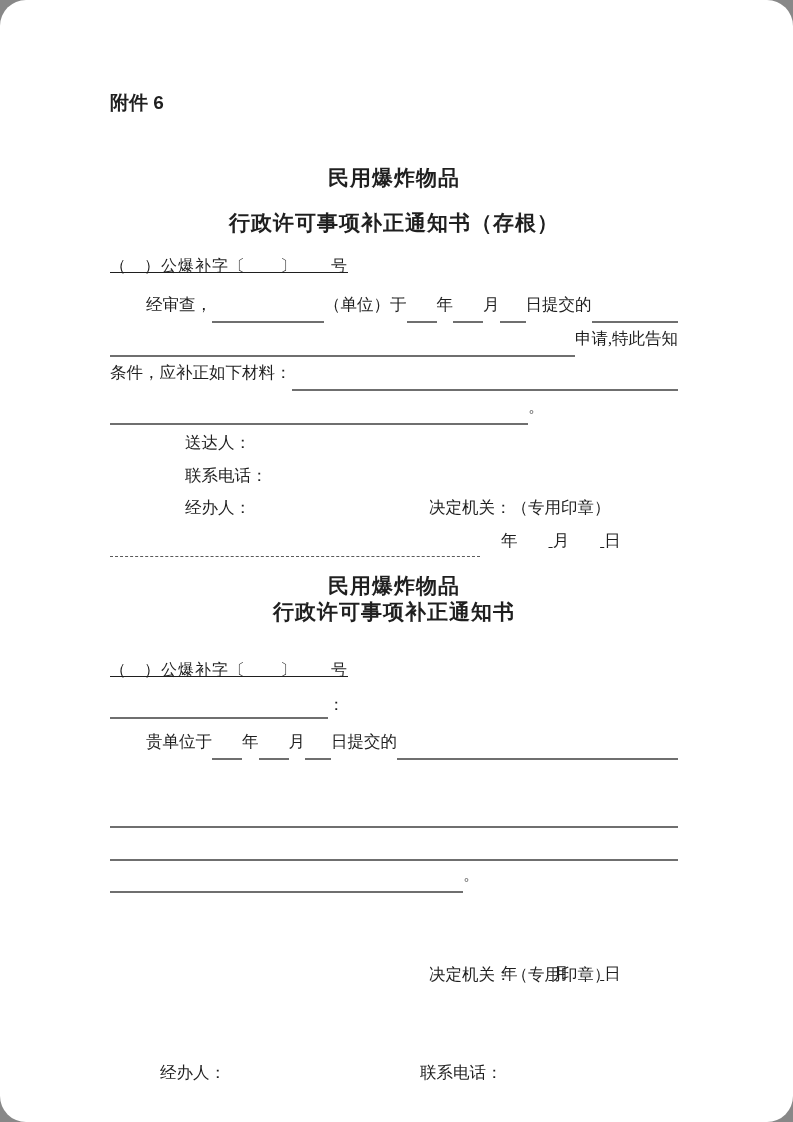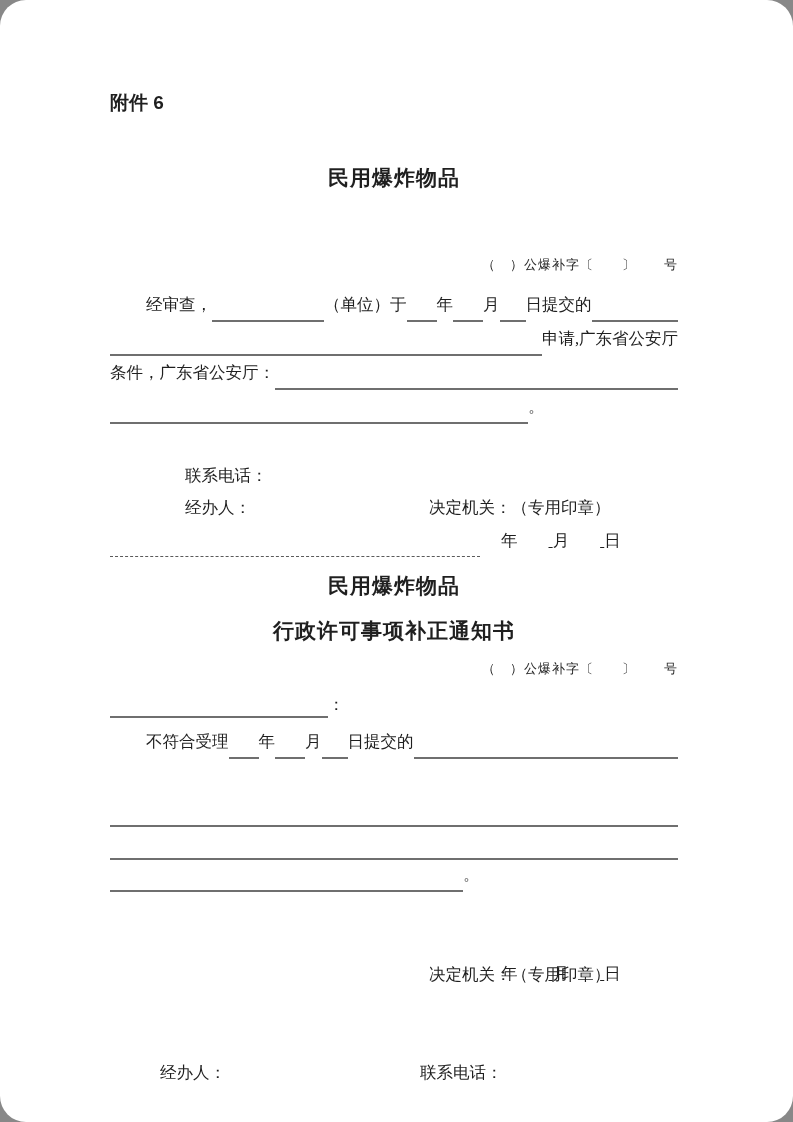--- a/index.html
+++ b/index.html
@@ -19,23 +19,23 @@
   .abs { position:absolute; left:0; right:0; }
 
   .attach-label {
     font-family:"Liberation Sans","DejaVu Sans",sans-serif;
     font-weight:600; font-size:19px;
   }
   .title {
     text-align:center; font-weight:bold; font-size:21px;
     letter-spacing:1px;
   }
-  .docno { text-align:right; font-size:13px; letter-spacing:1px; }
+  .docno { text-align:left; font-size:16px; letter-spacing:1px;text-decoration:underline; }
 
-  .row { display:flex; align-items:flex-end; line-height:34px; height:34px; white-space:nowrap; }
+  .row { display:flex; align-items:center; line-height:34px; height:34px; white-space:nowrap; }
 
   .blank {
     display:inline-block;
     border-bottom:2px solid #6f6f6f;
     vertical-align:baseline;
   }
   .blank::after { content:"\00a0"; }
   .fill { flex:1 1 auto; border-bottom:2px solid #6f6f6f; }
   .fill::after { content:"\00a0"; }
 
@@ -69,79 +69,83 @@
 </style>
 </head>
 <body>
 
 <div class="page">
   <div class="content">
 
     <div class="abs attach-label" style="top:90px">附件 6</div>
 
     <div class="abs title" style="top:164px">民用爆炸物品</div>
+    <div class="abs title" style="top:209px">行政许可事项补正通知书（存根）</div>
     <div class="abs docno" style="top:256px">（　）公爆补字〔　　〕　　号</div>
 
     <div class="abs row indent" style="top:288px">
       <span>经审查，</span>
       <span class="blank" style="width:112px"></span>
       <span>（单位）于</span>
       <span class="blank" style="width:30px"></span>
       <span>年</span>
       <span class="blank" style="width:30px"></span>
       <span>月</span>
       <span class="blank" style="width:26px"></span>
       <span>日提交的</span>
       <span class="fill"></span>
     </div>
 
     <div class="abs row" style="top:322px">
       <span class="fill"></span>
-      <span>申请,广东省公安厅</span>
+      <span>申请,特此告知</span>
     </div>
 
     <div class="abs row" style="top:356px">
-      <span>条件，广东省公安厅：</span>
+      <span>条件，应补正如下材料：</span>
       <span class="fill"></span>
     </div>
 
     <div class="abs row" style="top:390px">
       <span class="blank" style="width:418px"></span>
       <span>。</span>
     </div>
 
+    <div class="abs label-row" style="top:426px; padding-left:75px">
+      <span>送达人：</span>
+    </div>
 
     <div class="abs label-row" style="top:459px; padding-left:75px">
       <span>联系电话：</span>
     </div>
 
     <div class="abs label-row rel" style="top:491px">
       <span style="margin-left:75px">经办人：</span>
       <span class="at-319">决定机关：（专用印章）</span>
     </div>
 
     <div class="abs date-row" style="top:524px">
       <span class="date-gap">年</span>
       <span class="date-gap">月</span>
       <span>日</span>
     </div>
 
     <div class="dashed-sep"></div>
 
     <div class="abs title" style="top:572px">民用爆炸物品</div>
-    <div class="abs title" style="top:617px">行政许可事项补正通知书</div>
+    <div class="abs title" style="top:598px">行政许可事项补正通知书</div>
     <div class="abs docno" style="top:660px">（　）公爆补字〔　　〕　　号</div>
 
     <div class="abs row" style="top:692px; height:26px; line-height:26px">
       <span class="blank" style="width:218px"></span>
       <span>：</span>
     </div>
 
     <div class="abs row indent" style="top:725px">
-      <span>不符合受理</span>
+      <span>贵单位于</span>
       <span class="blank" style="width:30px"></span>
       <span>年</span>
       <span class="blank" style="width:30px"></span>
       <span>月</span>
       <span class="blank" style="width:26px"></span>
       <span>日提交的</span>
       <span class="fill"></span>
     </div>
 
 

